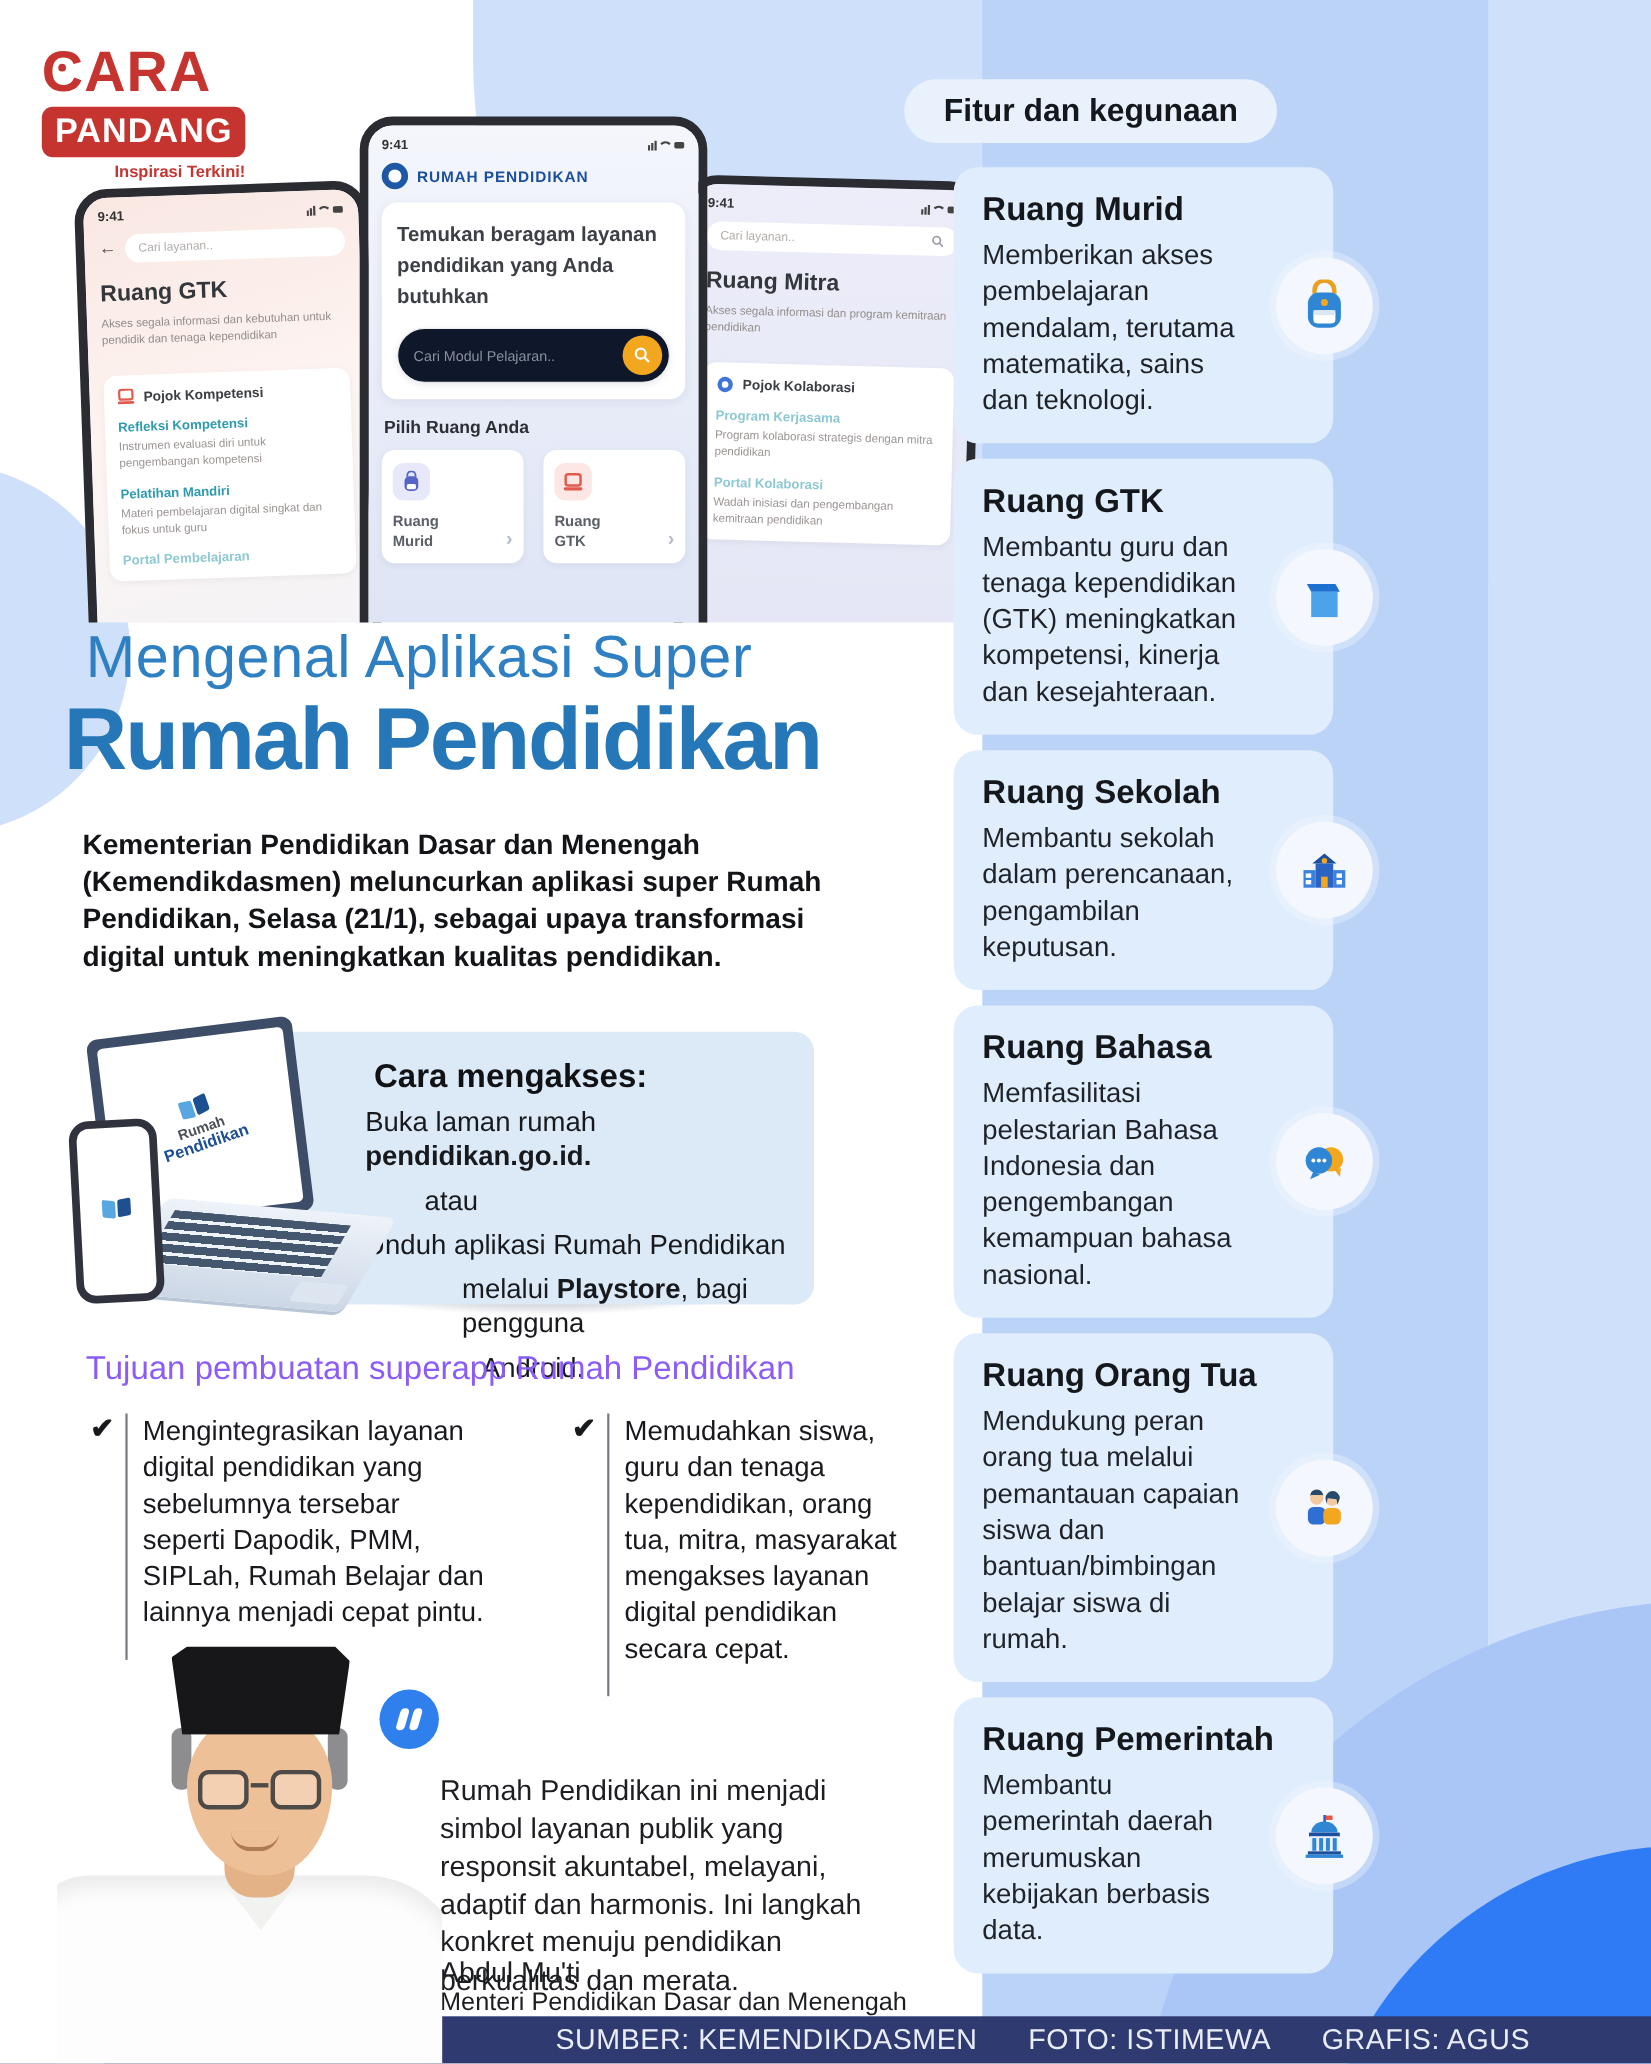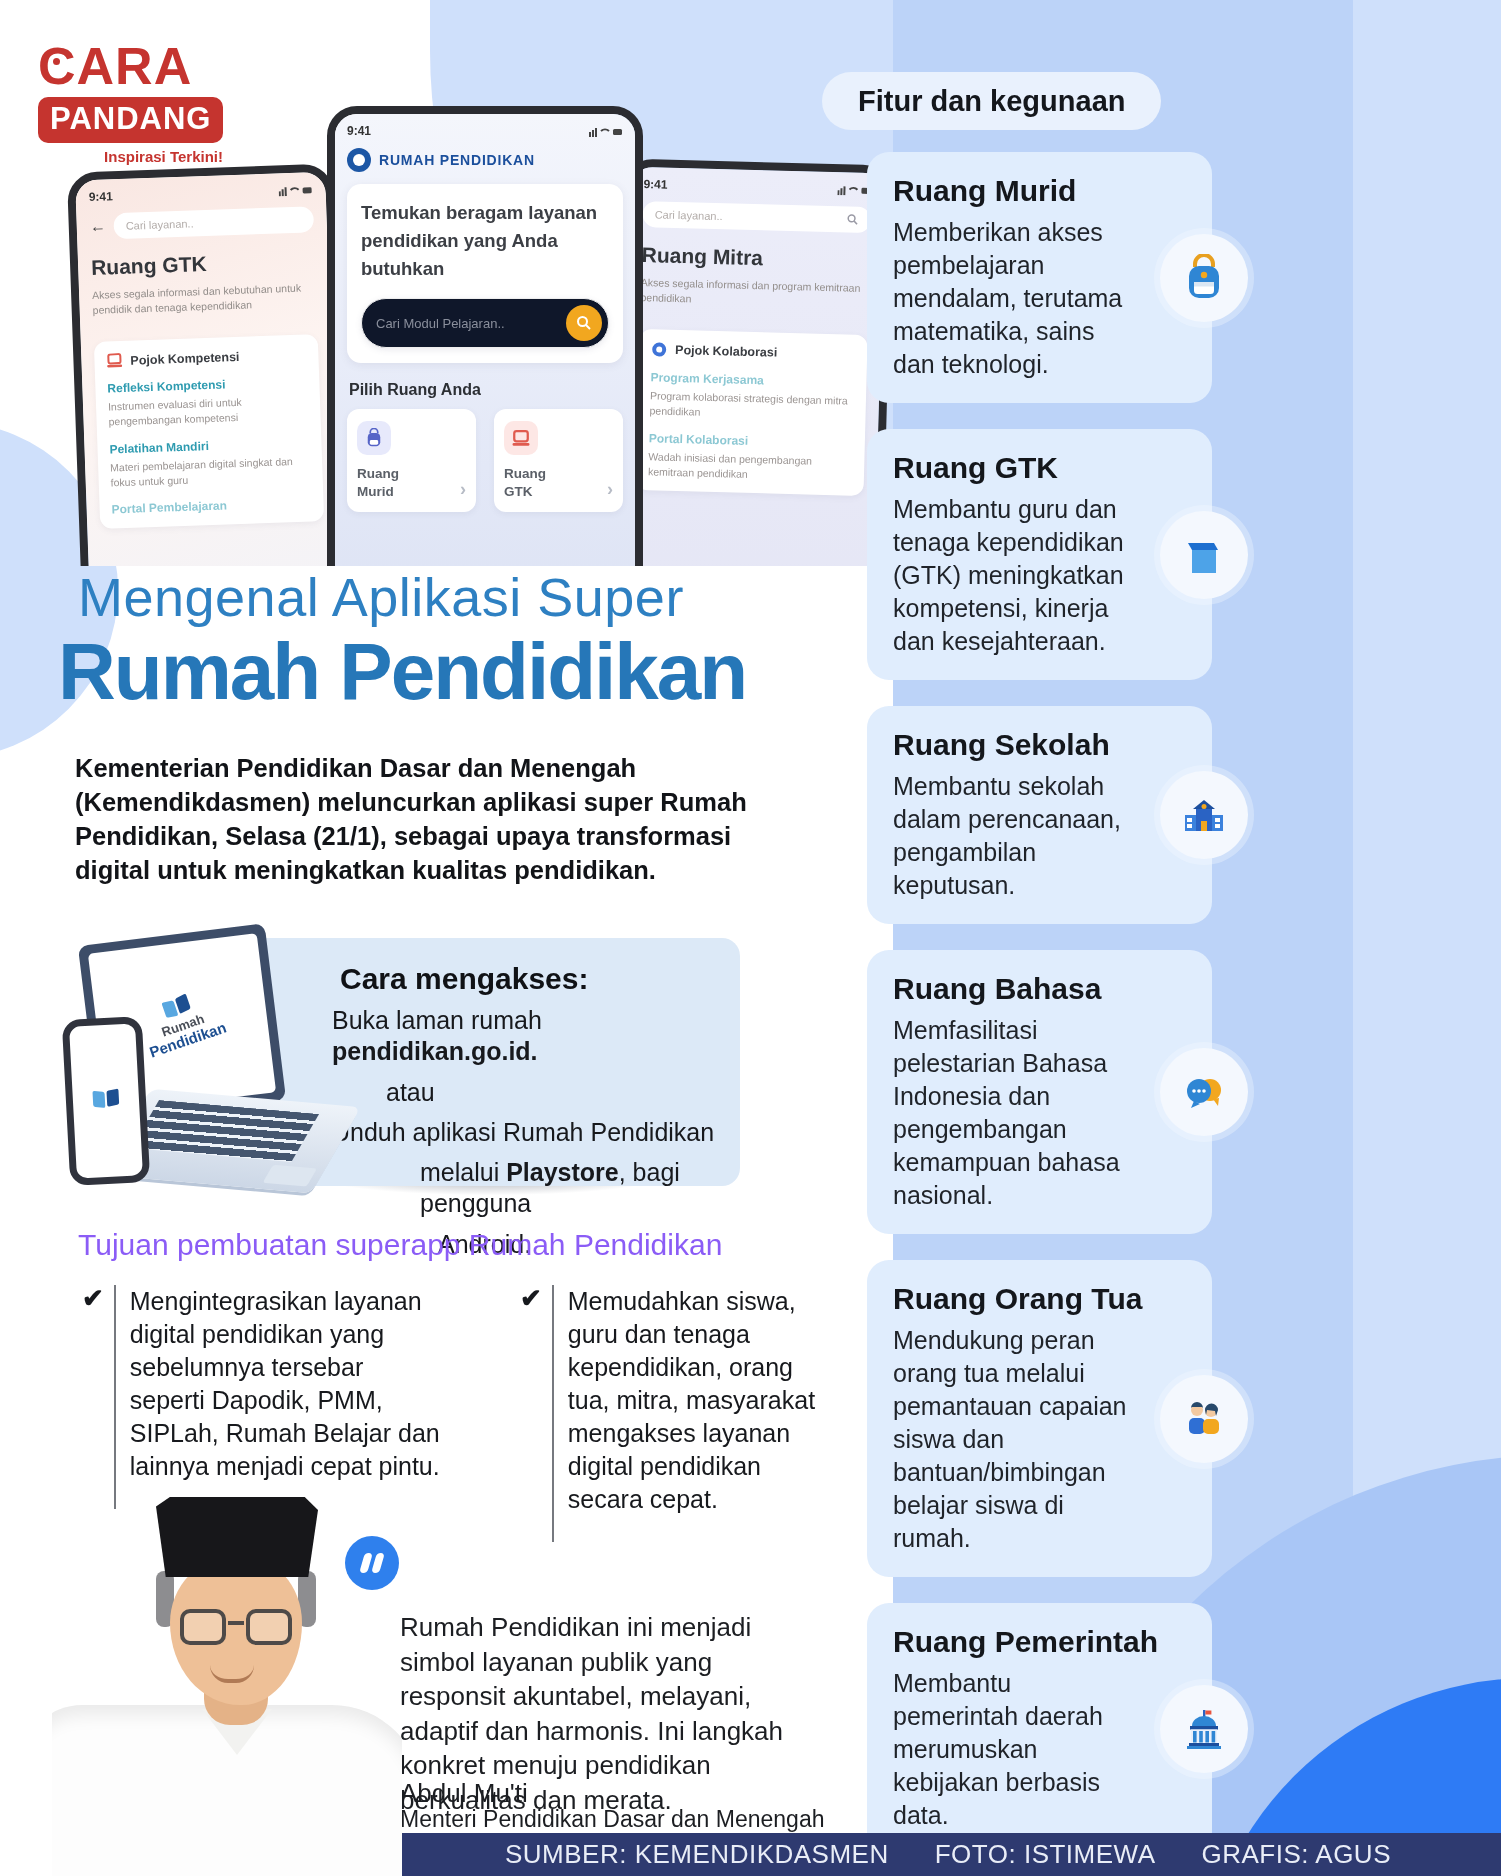--- a/index.html
+++ b/index.html
@@ -132,21 +132,21 @@
   .p-hair.r{left:246px;}
   .p-glasses{position:absolute;left:128px;top:112px;width:112px;height:40px;}
   .p-glasses i{position:absolute;top:0;width:46px;height:36px;border:4px solid #4e4a48;border-radius:10px;background:rgba(255,255,255,.25);}
   .p-glasses i.l{left:0;} .p-glasses i.r{right:0;}
   .p-glasses s{position:absolute;left:48px;top:12px;width:16px;height:4px;background:#4e4a48;}
   .p-smile{position:absolute;left:158px;top:168px;width:44px;height:18px;border-bottom:4px solid #b07a55;border-radius:0 0 40px 40px;}
 
   
   .pill{position:absolute;left:822px;top:72px;height:58px;padding:0 36px;background:#e9f1fd;border-radius:29px;
         display:flex;align-items:center;z-index:3;font-size:29px;font-weight:800;color:#14171c;}
-  .cards{position:absolute;left:867px;top:152px;width:345px;display:flex;flex-direction:column;gap:26px;z-index:3;}
+  .cards{position:absolute;left:867px;top:152px;width:345px;display:flex;flex-direction:column;gap:14px;z-index:3;}
   .fcard{position:relative;background:#e0edfd;border-radius:22px;padding:22px 26px;}
   .fcard-t{font-size:30px;font-weight:800;color:#14171c;}
   .fcard-d{font-size:25px;line-height:1.32;color:#1f2329;margin-top:8px;padding-right:46px;}
   .fcard-icon{position:absolute;right:-36px;top:50%;transform:translateY(-50%);width:88px;height:88px;border-radius:50%;
               background:#f4f8fe;display:flex;align-items:center;justify-content:center;box-shadow:0 0 0 6px rgba(244,248,254,.35);}
 
   
   .footer{position:absolute;left:95px;right:0;top:1833px;height:43px;background:#2e3a70;z-index:6;
           display:flex;align-items:center;justify-content:center;gap:46px;padding-left:300px;}
   .footer span{color:#e9edf7;font-size:26px;letter-spacing:.5px;white-space:nowrap;}

